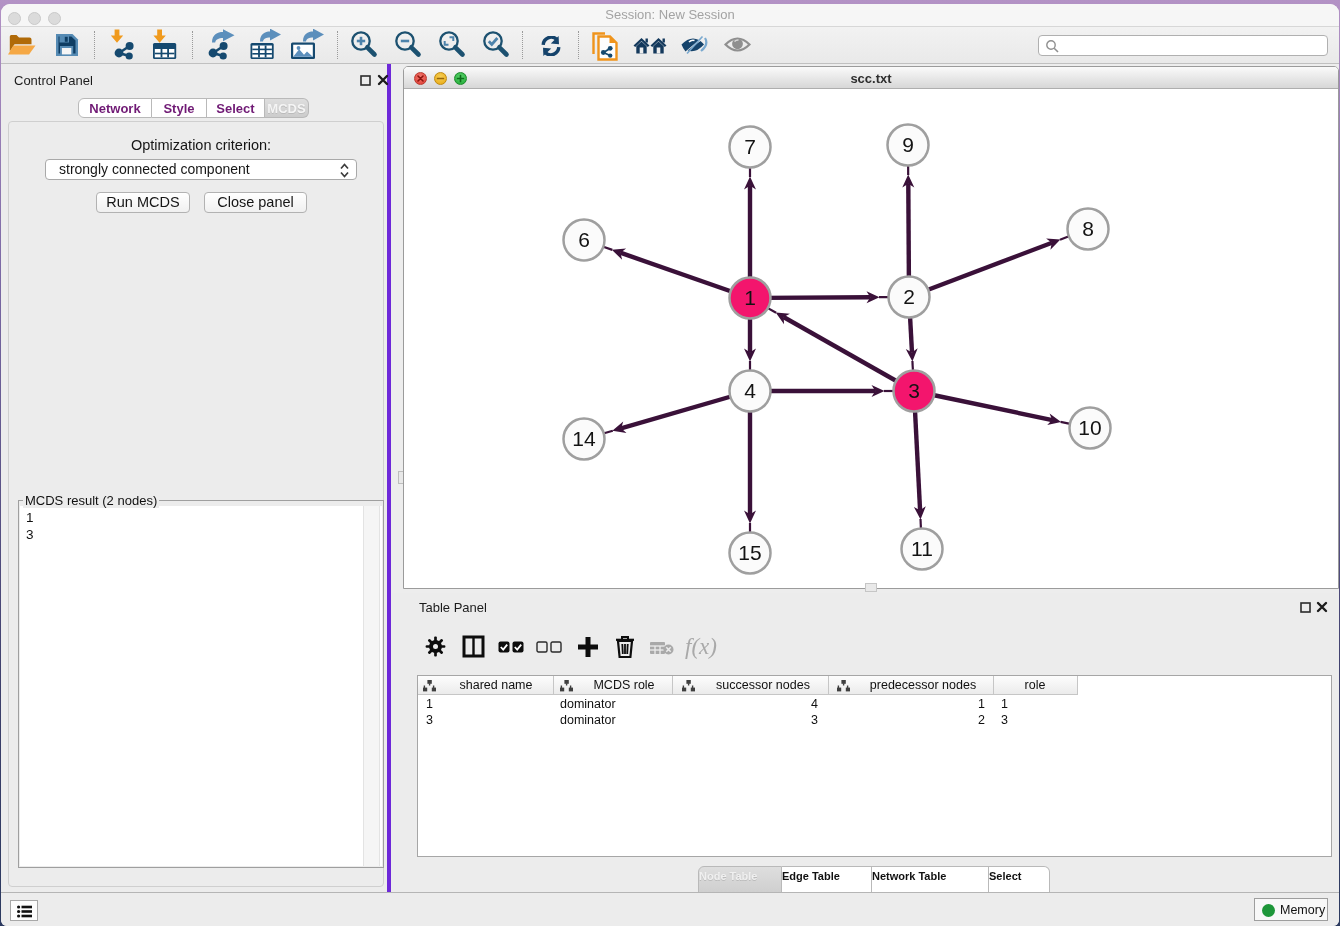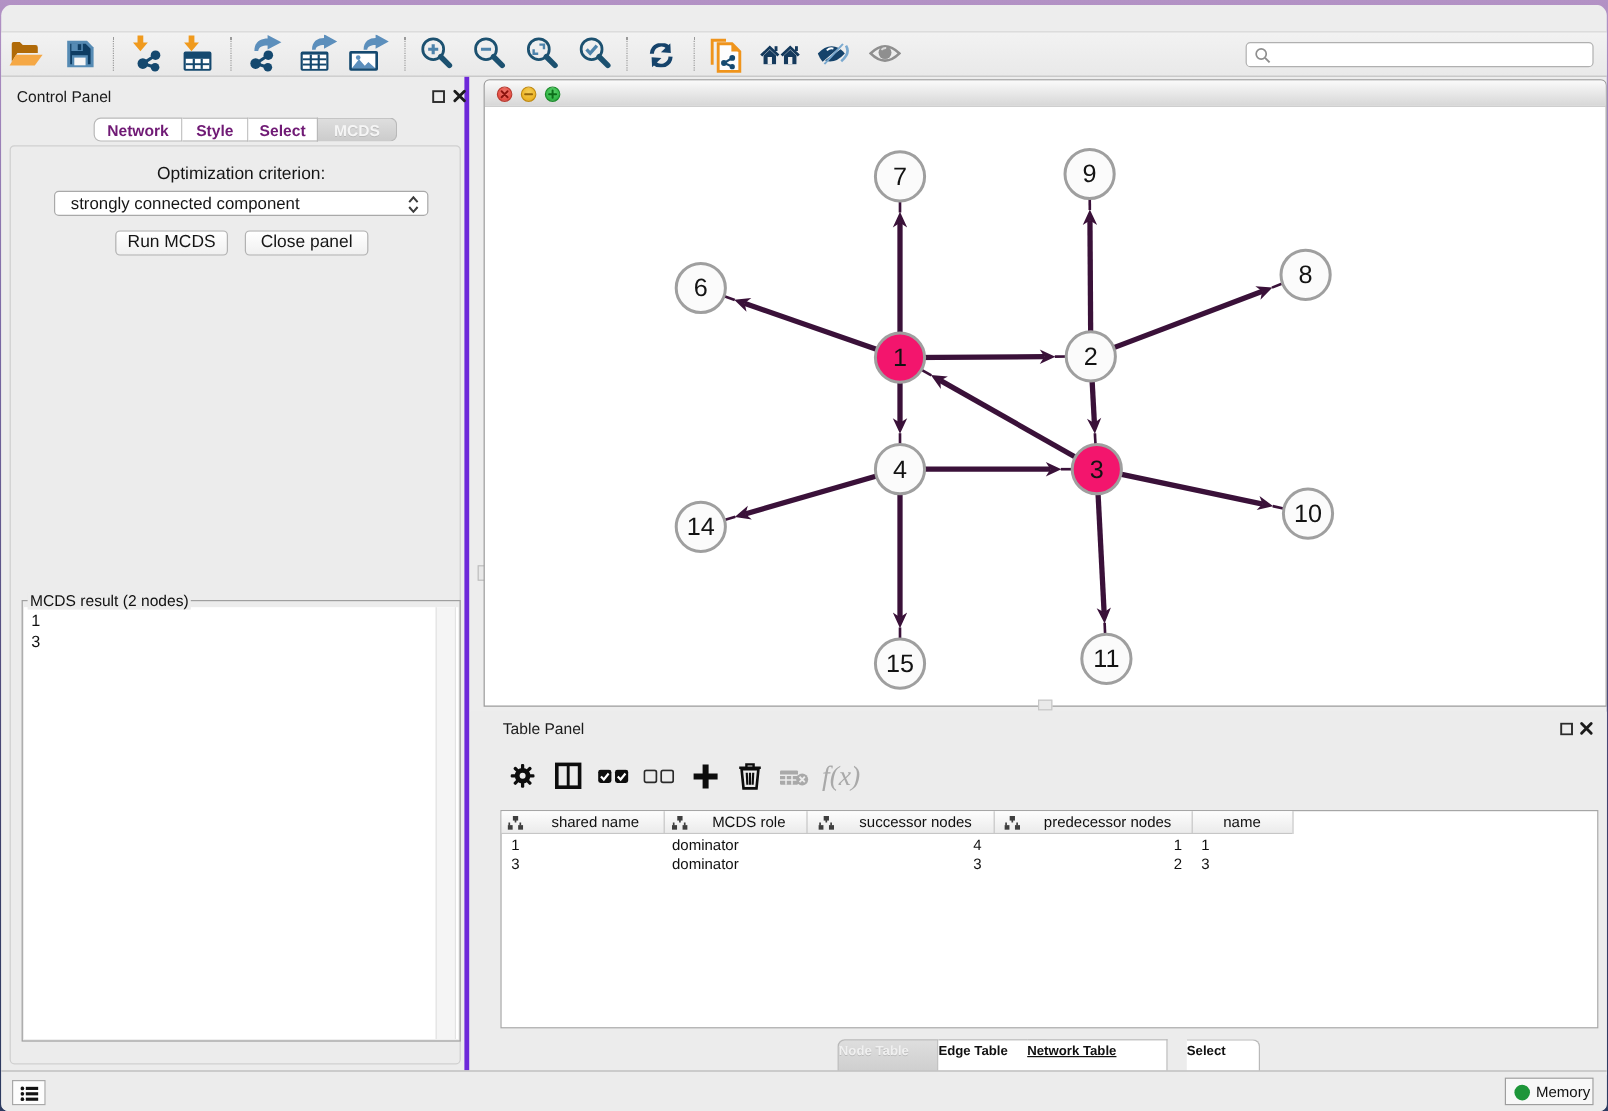--- a/index.html
+++ b/index.html
@@ -33,20 +33,26 @@
 #statusbar { position:absolute; left:0; top:888px; width:1338px; height:34px; background:#ececec; border-top:1px solid #b5b5b5; }
 .hsep { position:absolute; top:83px; width:1px; height:19px; background:#c6c6c6; }
 .hico { position:absolute; top:87px; }
 .htxt { position:absolute; top:85px; font-size:12.5px; color:#101010; text-align:center; }
 .cell { position:absolute; font-size:12.5px; color:#101010; }
 .btab { position:absolute; top:273px; height:32px; background:#fff; border:1px solid #b9b9b9; border-left:none; font-size:11px; font-weight:bold; color:#111; text-align:left; line-height:19px; }
 </style>
 </head>
 <body>
 <div id="win">
+  <div id="titlebar">
+    <div class="tl" style="left:7px;"></div>
+    <div class="tl" style="left:27px;"></div>
+    <div class="tl" style="left:47px;"></div>
+    <div id="title">Session: New Session</div>
+  </div>
   <div id="toolbar">
 
     <svg class="ticon" style="left:0px;top:-0.5px;" width="38" height="30" viewBox="0 0 38 30">
       <path d="M8.8,24.5 L8.8,9.5 Q8.8,8 10.3,8 L15.5,8 L18,10.5 L28.5,10.5 Q30.5,10.5 30.5,12.5 L30.5,17.2 L13.5,17.2 Z" fill="#b06a08"></path>
       <path d="M12.3,18.6 L34.5,18.6 L28,27.6 L7,27.6 Z" fill="#f5a845"></path>
     </svg>
 
     <svg class="ticon" style="left:54px;top:6px;" width="24" height="24" viewBox="0 0 24 24">
       <path d="M1,1 h16.5 l5.5,5.5 V23 H1 z" fill="#568bb4"></path>
       <path d="M3.5,3.5 h12.9 l4.1,4.1 V20.5 H3.5 z" fill="#0e3d63"></path>
@@ -202,21 +208,21 @@
     <div id="cphead">Control Panel</div>
     <svg class="abs" style="left:359px;top:11px;" width="11" height="11" viewBox="0 0 11 11">
         <rect x="1" y="1" width="9" height="9" fill="none" stroke="#2b2b2b" stroke-width="1.6"></rect>
       </svg>
     <svg class="abs" style="left:376px;top:10px;" width="12" height="12" viewBox="0 0 12 12">
         <path d="M2,2 L10,10 M10,2 L2,10" stroke="#1c1c1c" stroke-width="2.4" stroke-linecap="round"></path>
       </svg>
     <div class="tab" style="left:77px;width:74px;border-left:1px solid #b9b9b9;border-radius:6px 0 0 6px;">Network</div>
     <div class="tab" style="left:151px;width:55px;">Style</div>
     <div class="tab" style="left:206px;width:58px;">Select</div>
-    <div class="tab seltab" style="left:264px;width:66px;border-radius:0 6px 6px 0;">MCDS</div>
+    <div class="tab seltab" style="left:264px;width:44px;border-radius:0 6px 6px 0;">MCDS</div>
     <div id="cpinner"></div>
     <div class="abs" style="left:5px;top:73px;width:390px;text-align:center;font-size:14.5px;color:#151515;">Optimization criterion:</div>
     <div class="abs" style="left:44px;top:95px;width:312px;height:21px;background:#fff;border:1px solid #a9a9a9;border-radius:4px;font-size:14px;color:#161616;line-height:19px;">
       <span style="margin-left:13px;">strongly connected component</span>
       <svg class="abs" style="right:6px;top:3px;" width="11" height="15" viewBox="0 0 11 15">
         <path d="M2,5.5 L5.5,1.5 L9,5.5" fill="none" stroke="#3c3c3c" stroke-width="1.7"></path>
         <path d="M2,9.5 L5.5,13.5 L9,9.5" fill="none" stroke="#3c3c3c" stroke-width="1.7"></path>
       </svg>
     </div>
     <div class="abs" style="left:95px;top:128px;width:94px;height:21px;background:linear-gradient(#ffffff,#f0f0f0);border:1px solid #b2b2b2;border-radius:4px;font-size:14.5px;color:#151515;text-align:center;line-height:19px;">Run MCDS</div>
@@ -240,20 +246,21 @@
       <div class="mbtn" style="left:29.5px;top:4.5px;background:radial-gradient(circle at 50% 35%,#f5ce56,#e8a80f);border:1px solid #c08a10;">
         <svg width="11" height="11" viewBox="0 0 11 11">
             <path d="M2.6,5.5 L8.4,5.5" stroke="#96660a" stroke-width="1.7" stroke-linecap="round"></path>
           </svg>
       </div>
       <div class="mbtn" style="left:49.5px;top:4.5px;background:radial-gradient(circle at 50% 35%,#5ed36e,#1ba832);border:1px solid #1d8a2c;">
         <svg width="11" height="11" viewBox="0 0 11 11">
             <path d="M5.5,2.5 L5.5,8.5 M2.6,5.5 L8.4,5.5" stroke="#0c6e1a" stroke-width="1.7" stroke-linecap="round"></path>
           </svg>
       </div>
+      <div class="t">scc.txt</div>
     </div>
     <svg class="abs" style="left:0;top:22px;" width="934" height="500" viewBox="404 88 934 500">
       <g stroke="#3a1139" stroke-width="4.4">
         <line x1="750" y1="297" x2="750.0" y2="184.5"></line>
         <line x1="750" y1="297" x2="620.3" y2="251.7"></line>
         <line x1="750" y1="297" x2="870.5" y2="296.2"></line>
         <line x1="750" y1="297" x2="750.0" y2="351.5"></line>
         <line x1="909" y1="296" x2="908.3" y2="182.5"></line>
         <line x1="909" y1="296" x2="1052.0" y2="241.7"></line>
         <line x1="909" y1="296" x2="912.0" y2="351.6"></line>
@@ -424,35 +431,35 @@
           <rect x="4.4" y="0" width="4.4" height="3.8"></rect>
           <rect x="0" y="7.6" width="4.2" height="3.8"></rect>
           <rect x="8.8" y="7.6" width="4.2" height="3.8"></rect>
           <path d="M5.9,3.2 h1.4 v2.2 h-5.2 v2.6 h-1.4 v-2.6 h10.6 v2.6 h-1.4 v-2.6 h-4 z"></path>
         </g>
       </svg>
     <div class="htxt" style="left:48px;width:112px;">shared name</div>
     <div class="htxt" style="left:185px;width:94px;">MCDS role</div>
     <div class="htxt" style="left:307px;width:128px;">successor nodes</div>
     <div class="htxt" style="left:462px;width:138px;">predecessor nodes</div>
-    <div class="htxt" style="left:601px;width:84px;">name</div>
+    <div class="htxt" style="left:601px;width:84px;">role</div>
     <div class="cell" style="left:34px;top:104px;">1</div>
     <div class="cell" style="left:168px;top:104px;">dominator</div>
     <div class="cell" style="left:336px;top:104px;width:90px;text-align:right;">4</div>
     <div class="cell" style="left:503px;top:104px;width:90px;text-align:right;">1</div>
     <div class="cell" style="left:609px;top:104px;">1</div>
     <div class="cell" style="left:34px;top:120px;">3</div>
     <div class="cell" style="left:168px;top:120px;">dominator</div>
     <div class="cell" style="left:336px;top:120px;width:90px;text-align:right;">3</div>
     <div class="cell" style="left:503px;top:120px;width:90px;text-align:right;">2</div>
     <div class="cell" style="left:609px;top:120px;">3</div>
 
     <div class="btab" style="left:306px;width:84px;border-radius:6px 0 0 6px;border-left:1px solid #b9b9b9;background:linear-gradient(#dedede,#cccccc);color:#f0f0f0;text-shadow:0 1px 0 #bbb;">Node Table</div>
     <div class="btab" style="left:390px;width:90px;">Edge Table</div>
-    <div class="btab" style="left:464px;width:117px;text-decoration:underline;">Network Table</div>
+    <div class="btab" style="left:480px;width:117px;">Network Table</div>
     <div class="btab" style="left:597px;width:61px;border-radius:0 6px 6px 0;">Select</div>
   </div>
   <div id="statusbar">
     <div class="abs" style="left:9px;top:7px;width:28px;height:21px;background:#fdfdfd;border:1px solid #a8a8a8;">
       <svg style="position:absolute;left:6px;top:3.5px;" width="15" height="13" viewBox="0 0 15 13">
         <g fill="#111">
             <circle cx="1.6" cy="2" r="1.6"></circle>
             <circle cx="1.6" cy="6.5" r="1.6"></circle>
             <circle cx="1.6" cy="11" r="1.6"></circle>
         <rect x="4.5" y="0.7" width="10.5" height="2.6"></rect>

